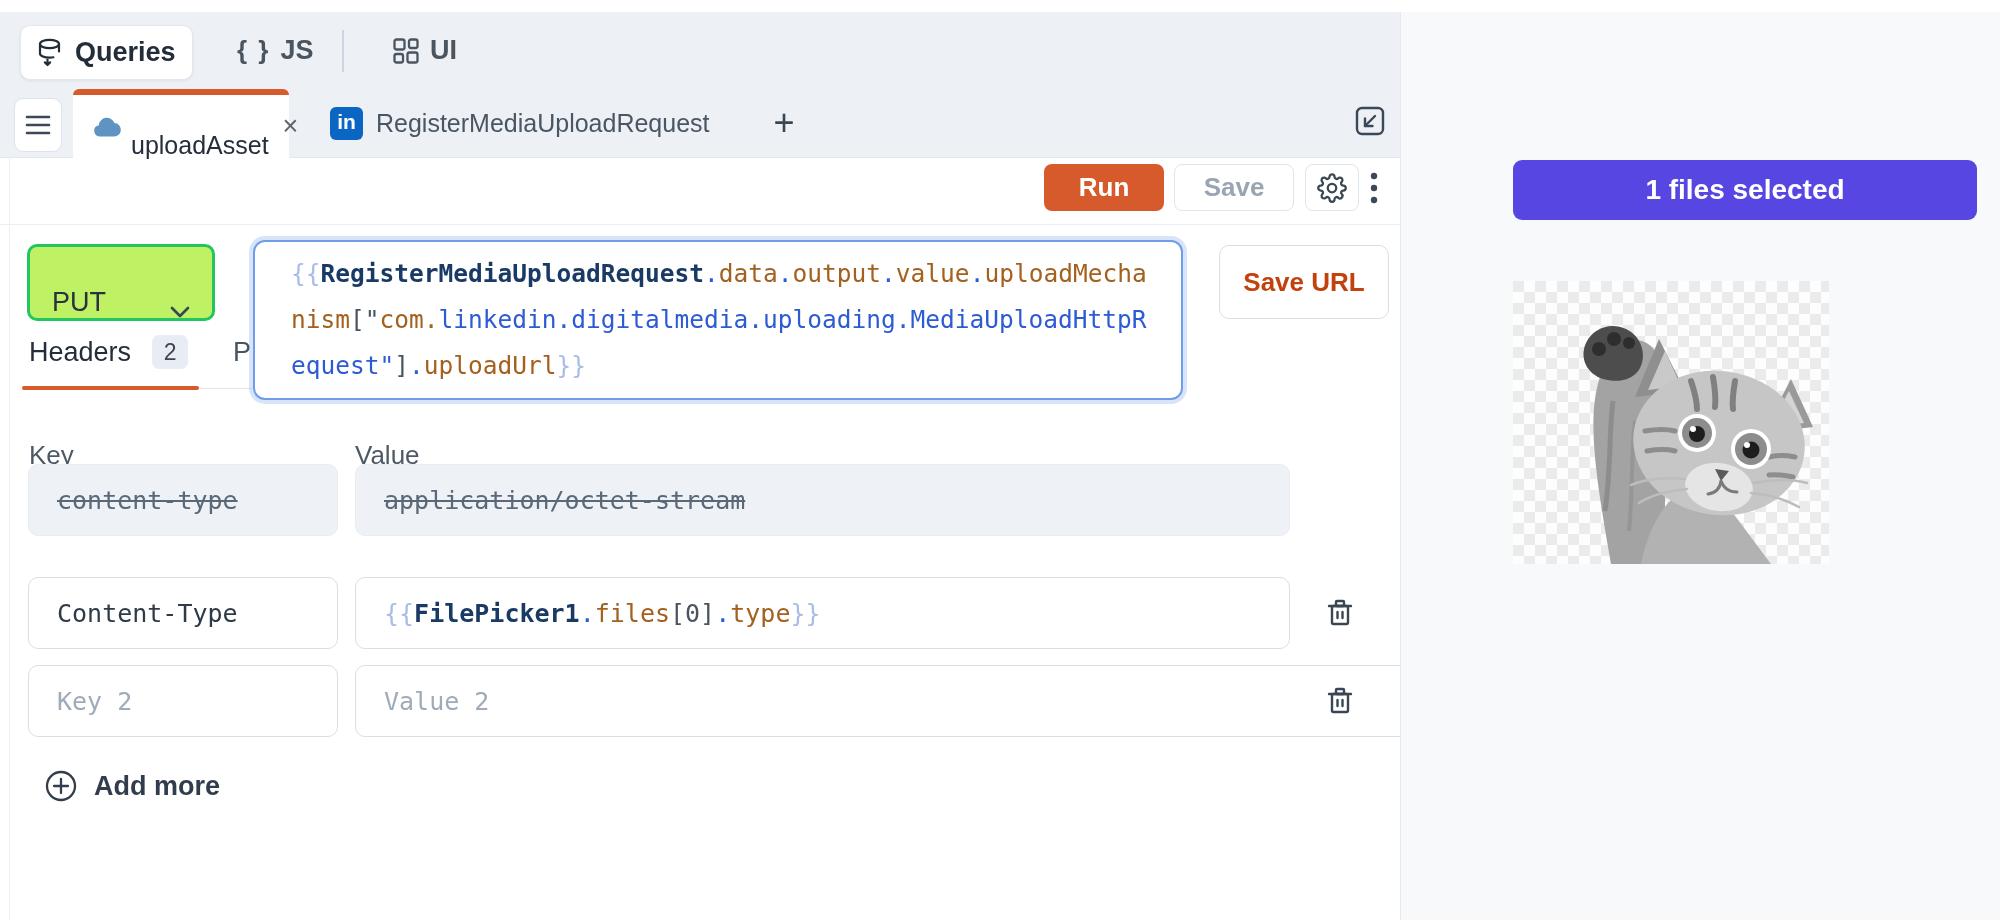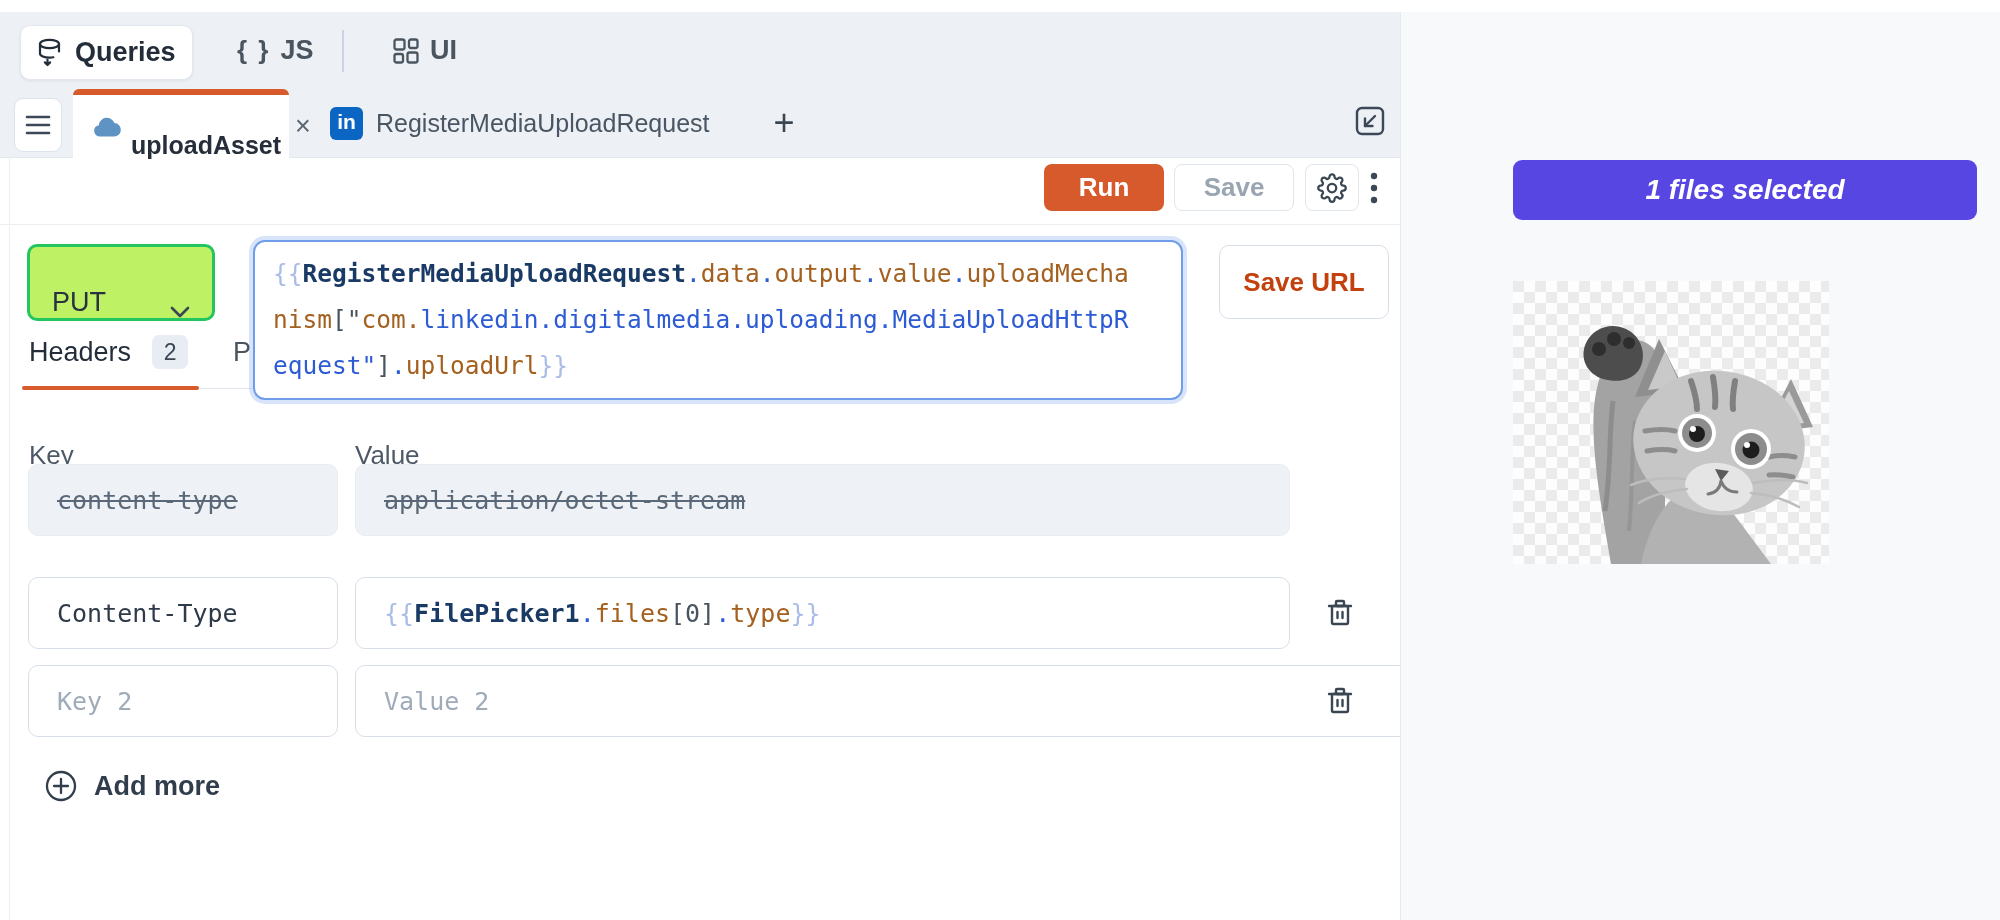--- a/index.html
+++ b/index.html
@@ -19,21 +19,21 @@
   .braces{font-size:26px;font-weight:bold;color:#4A5560;letter-spacing:2px;}
   .top-div{left:342px;top:18px;width:2px;height:42px;background:#CBD4E0;}
 
   
   .tabstrip{left:0;top:77px;width:1400px;height:68px;background:#EDF0F5;border-bottom:1px solid #E3E8EF;box-sizing:content-box;}
   .hamburger{left:14px;top:86px;width:46px;height:52px;border:1px solid #DCE3EC;border-radius:9px;background:#fff;
     display:flex;align-items:center;justify-content:center;cursor:pointer;}
   .tab-active{left:73px;top:77px;width:216px;height:69px;background:#fff;border-radius:9px 9px 0 0;cursor:pointer;}
   .tab-active .topbarline{position:absolute;left:0;top:0;width:100%;height:6px;background:#D65A2B;border-radius:9px 9px 0 0;}
   .tab-active .inner{position:absolute;left:0;top:6px;right:0;bottom:0;display:flex;align-items:center;gap:10px;padding-left:20px;}
-  .tab-active .name{font-size:25px;font-weight:bold;color:#252E3A;margin-top:37px;}
+  .tab-active .name{font-size:25px;font-weight:normal;color:#252E3A;margin-top:37px;}
   .tab-close{font-size:27px;color:#5A6570;line-height:1;padding:0 4px;cursor:pointer;}
   .tab-idle{left:330px;top:77px;height:68px;display:flex;align-items:center;gap:13px;cursor:pointer;}
   .li-badge{width:33px;height:33px;border-radius:6px;background:#0A66C2;color:#fff;font-size:21px;font-weight:bold;
     display:flex;align-items:center;justify-content:center;padding-bottom:3px;box-sizing:border-box;}
   .tab-idle .name{font-size:25px;color:#4A5663;}
   .tab-add{left:762px;top:77px;height:68px;width:44px;display:flex;align-items:center;justify-content:center;
     font-size:36px;font-weight:300;color:#3A4653;cursor:pointer;}
   .popout{left:1350px;top:89px;width:40px;height:40px;display:flex;align-items:center;justify-content:center;cursor:pointer;}
 
   
@@ -46,21 +46,21 @@
   .row-div{left:0;top:212px;width:1400px;height:1px;background:#EBEFF4;}
   .left-rail{left:9px;top:146px;width:1px;height:774px;background:#EDF1F6;}
 
   
   .method-select{left:27px;top:232px;width:188px;height:77px;border:3px solid #22c55e;border-radius:10px;background:#bef264;
     display:flex;align-items:flex-end;justify-content:space-between;padding:0 22px;box-sizing:border-box;cursor:pointer;}
   .method-select .val{font-size:27px;color:#29323E;}
   .url-field{left:253px;top:228px;width:930px;height:160px;background:#fff;border:2px solid #6F9DEB;border-radius:12px;
     box-shadow:0 0 0 4px rgba(111,157,235,.28);box-sizing:border-box;padding:9px 18px;cursor:text;overflow:hidden;}
   .code,.code-line{font-family:"DejaVu Sans Mono",monospace;font-size:24.5px;white-space:pre;}
-  .url-field .code-line{line-height:46px;}
+  .url-field .code-line{line-height:46px;margin-left:18px;}
   .btn-saveurl{left:1205px;top:233px;width:170px;height:74px;background:#fff;border-color:#D8DFE9;color:#c2410c;border-radius:10px;font-size:26px;}
 
   
   .subtab-headers{left:29px;top:322px;height:36px;display:flex;align-items:center;gap:21px;cursor:pointer;}
   .subtab-headers .t{font-size:27px;color:#242E3B;}
   .count-badge{min-width:36px;height:34px;border-radius:7px;background:#E8EDF3;color:#3C4754;font-size:23px;
     display:flex;align-items:center;justify-content:center;padding:0 8px;box-sizing:border-box;}
   .subtab-partial{left:233px;top:322px;height:36px;display:flex;align-items:center;font-size:27px;color:#49545F;cursor:pointer;}
   .subtab-underline{left:22px;top:374px;width:177px;height:4px;background:#D65A2B;border-radius:2px;}
   .subtab-line{left:199px;top:376px;width:56px;height:1px;background:#E2E7ED;}
@@ -73,21 +73,21 @@
   .field.gray .strike{text-decoration:line-through;}
   .field.white{background:#fff;border:1px solid #D8DFE9;color:#2E3A48;}
   .field .ph{color:#9FABB9;}
   .trash-btn{width:44px;height:44px;display:flex;align-items:center;justify-content:center;cursor:pointer;background:none;border:none;padding:0;}
   .addmore{left:44px;top:754px;height:40px;display:flex;align-items:center;gap:16px;cursor:pointer;background:none;border:none;padding:0;}
   .addmore .t{font-size:27px;font-weight:600;color:#313D4C;}
 
   
   .right-panel{left:1400px;top:0;width:600px;height:920px;background:#F8F9FB;border-left:1px solid #E5E9EF;box-sizing:border-box;}
   .file-btn{left:1513px;top:148px;width:464px;height:60px;border-radius:9px;background:#5746E1;color:#fff;
-    font-size:28px;font-weight:bold;display:flex;align-items:center;justify-content:center;border:none;cursor:pointer;font-style:italic;}
+    font-size:28px;font-weight:bold;display:flex;align-items:center;justify-content:center;border:none;cursor:pointer;}
   .file-preview{left:1513px;top:269px;width:316px;height:283px;
     background:repeating-conic-gradient(#fdfdfd 0% 25%, #ebebeb 0% 50%);background-size:22px 22px;overflow:hidden;}
 
   
   .tk-brace{color:#A9BCE8;}
   .tk-root{color:#1A3A66;font-weight:bold;}
   .tk-blue{color:#2C5BD4;}
   .tk-prop{color:#A4601E;}
   .tk-gray{color:#49545F;}
 

